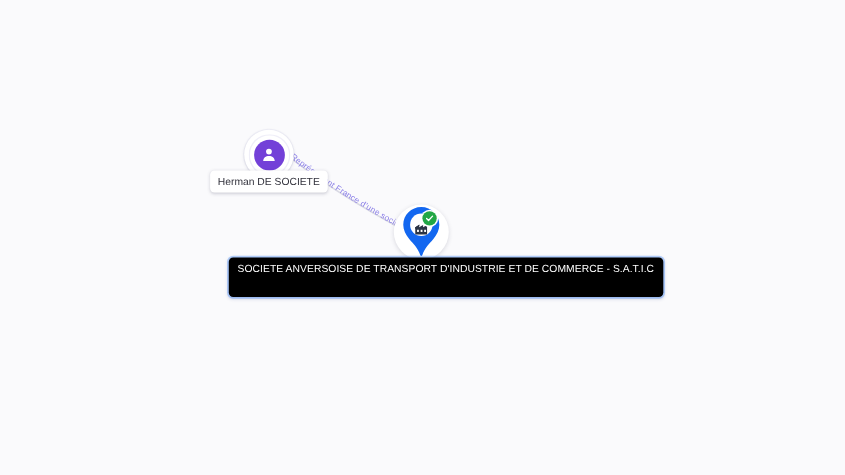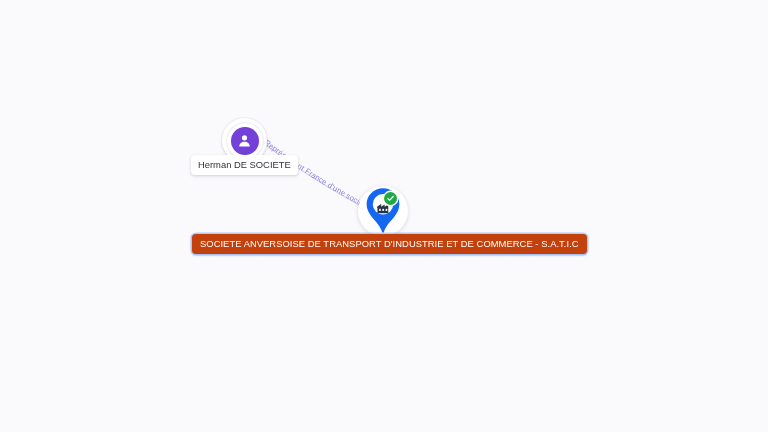--- a/index.html
+++ b/index.html
@@ -146,28 +146,28 @@
     background: #22a745;
     box-shadow: 0 0 0 1.4px #ffffff;
     display: flex;
     align-items: center;
     justify-content: center;
   }
   #company-node .verified-badge svg { display: block; }
 
   #company-label {
     position: absolute;
-    left: 192px;
+    left: 208px;
     top: 234px;
-    background: #c2410c;
+    background: #000000;
     color: #ffffff;
     font-size: 9.4px;
     line-height: 1;
     letter-spacing: 0.05px;
-    padding: 5px 8px 6px 8px;
+    padding: 5px 8px 22px 8px;
     border-radius: 4px;
     white-space: nowrap;
     box-shadow: 0 0 0 1.6px rgba(104,160,250,0.48), 0 1px 3px rgba(30,60,140,0.25);
   }
 </style>
 </head>
 <body>
 
 <div id="graph-canvas">
 

